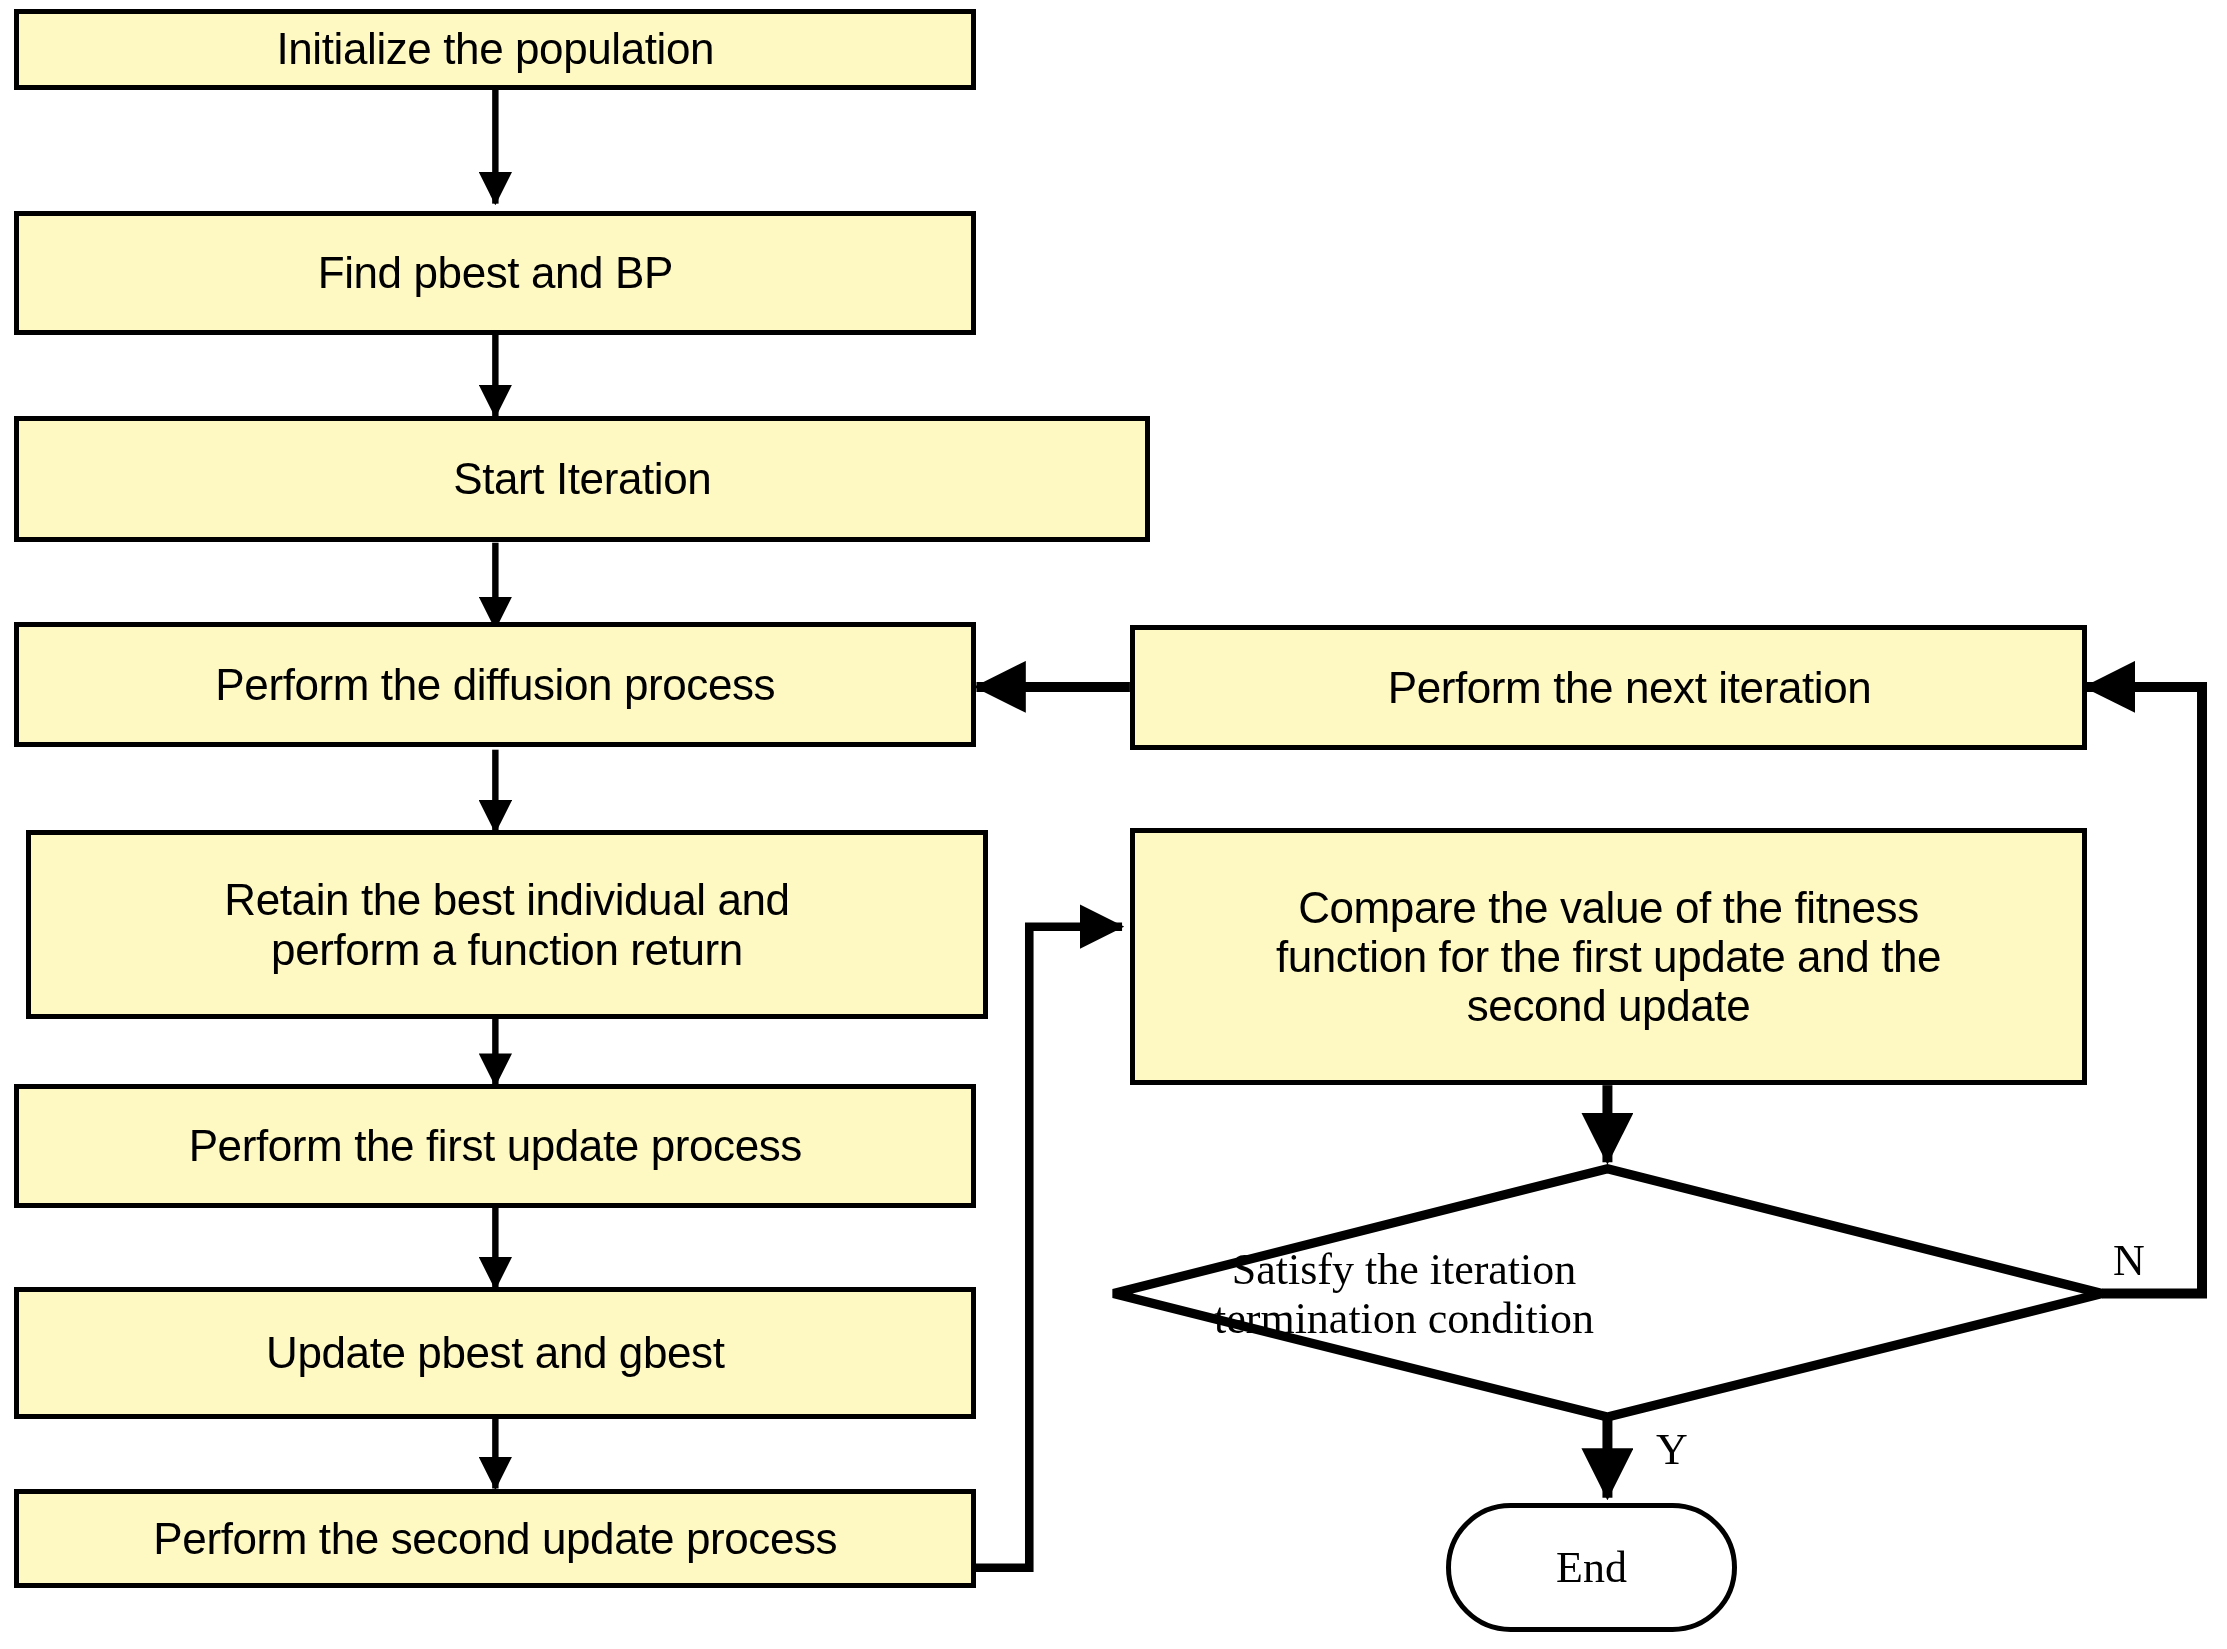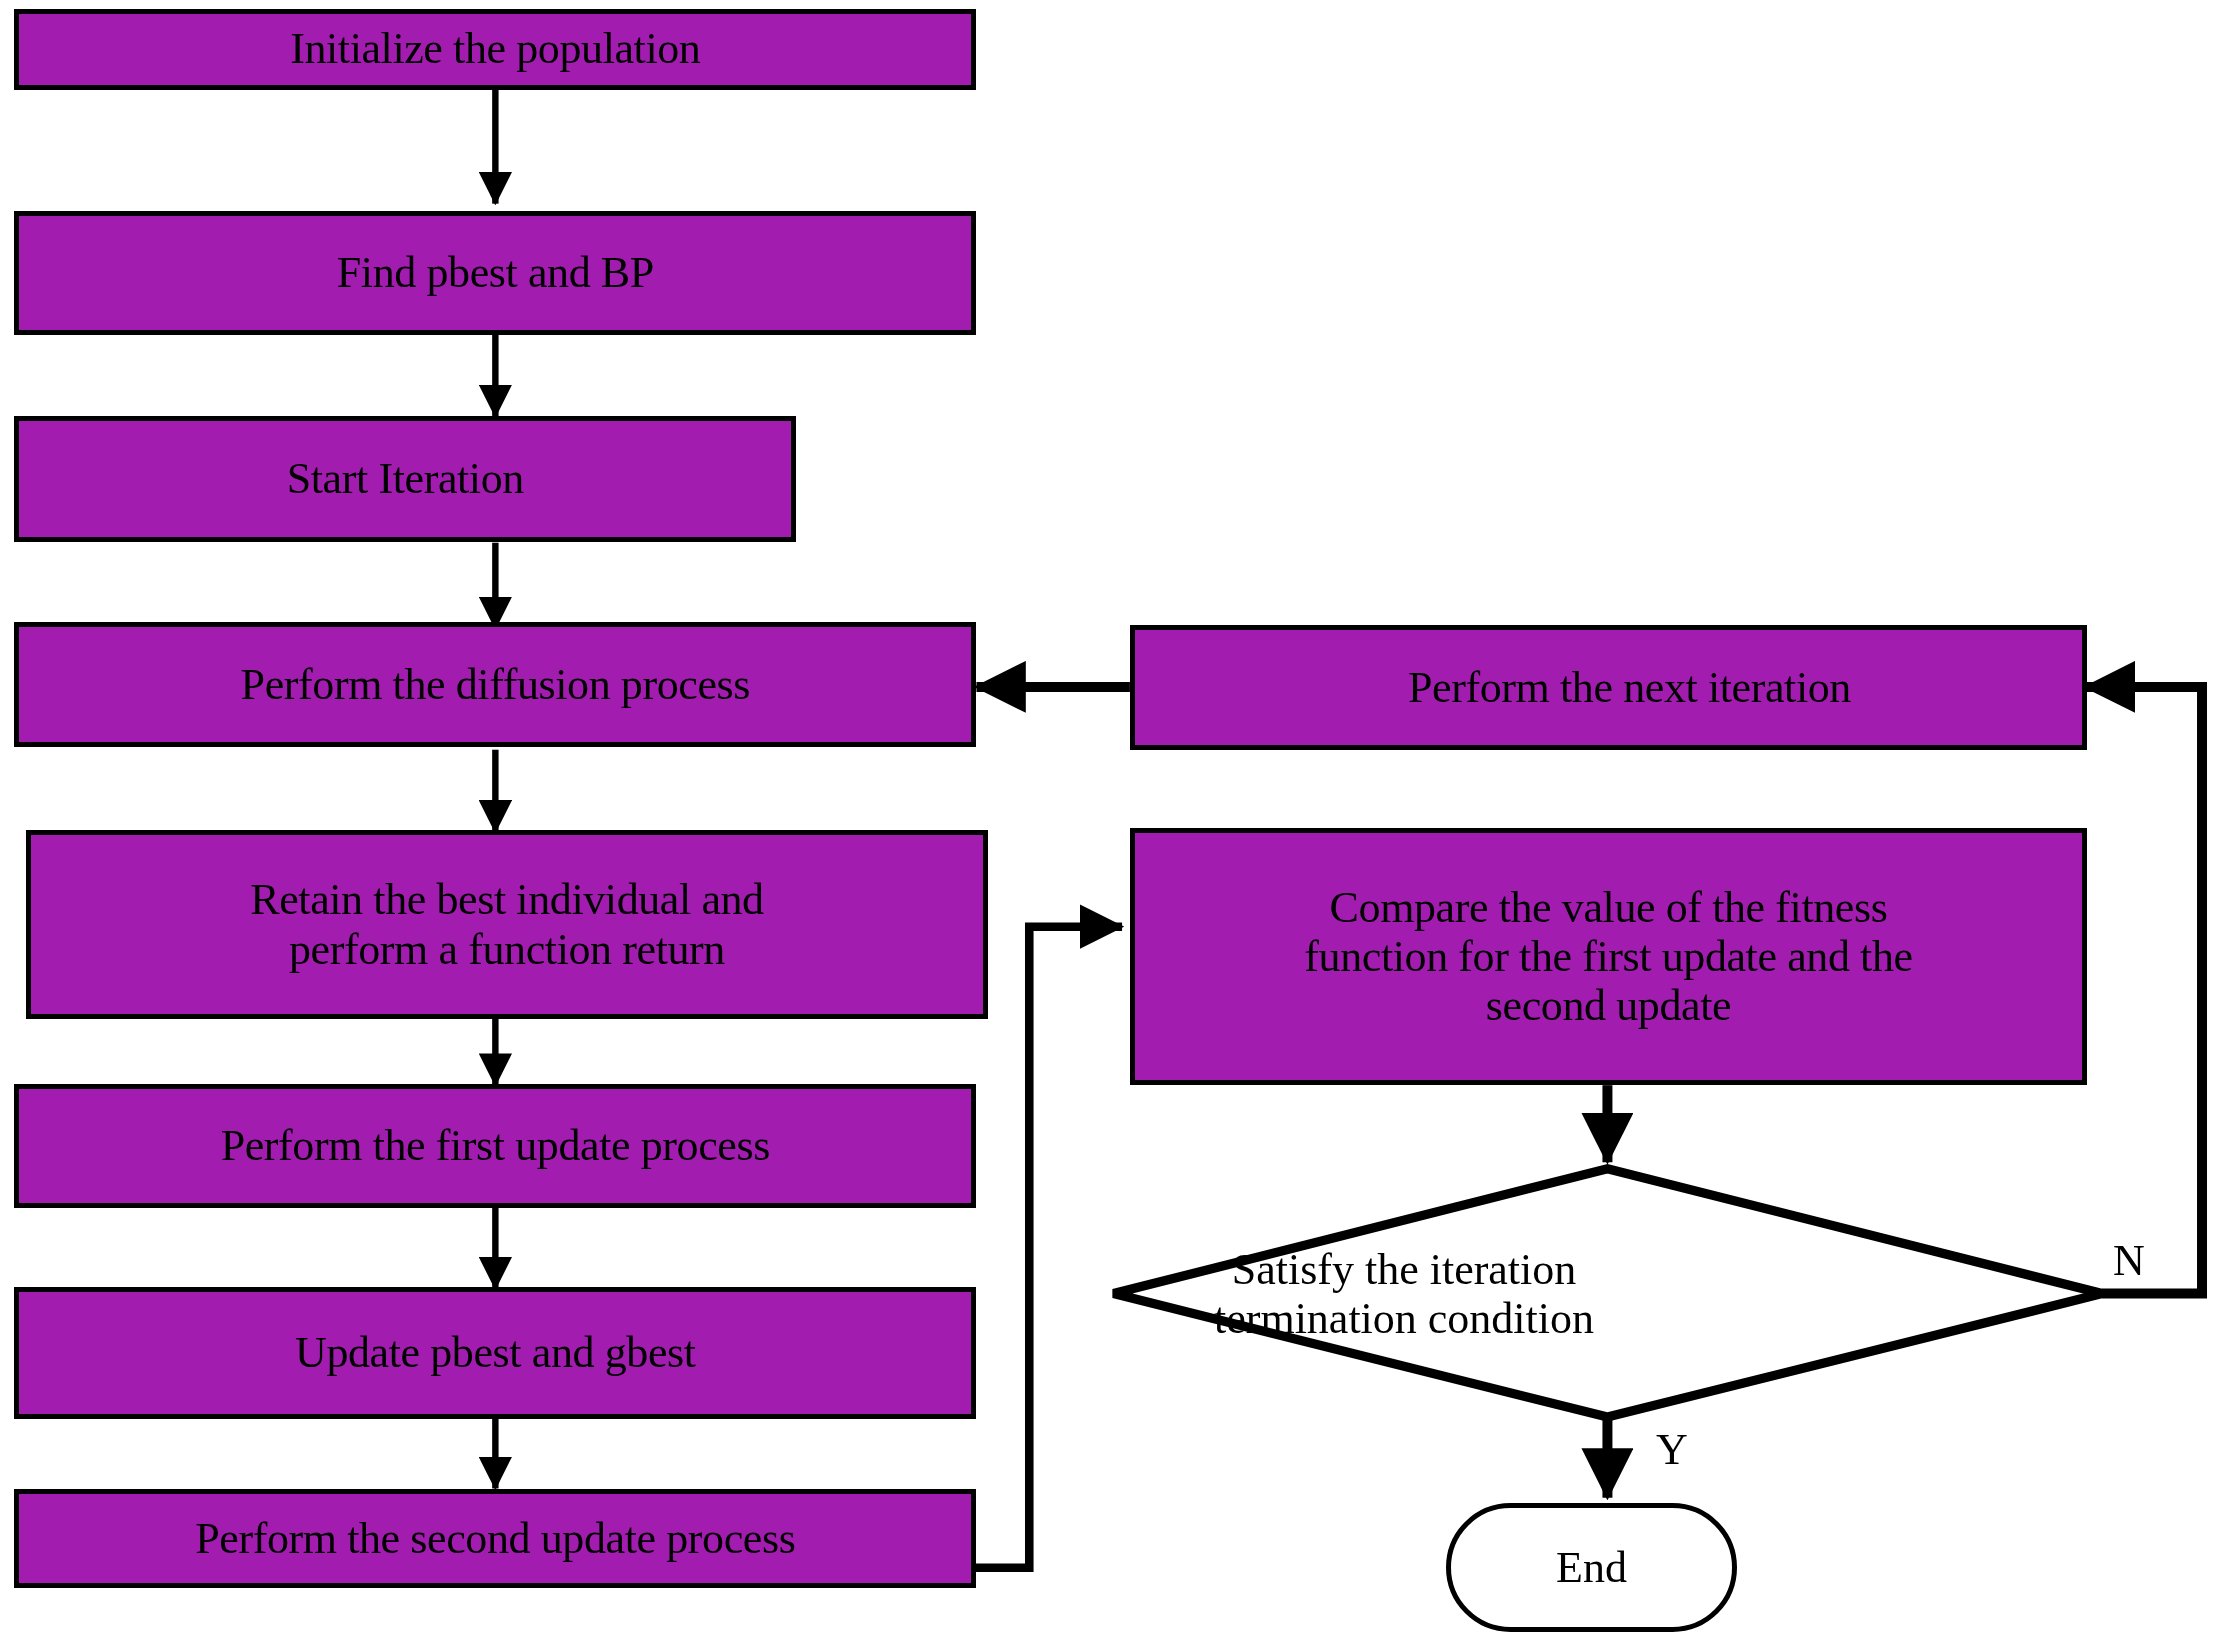--- a/index.html
+++ b/index.html
@@ -19,27 +19,27 @@
     position: absolute;
     left: 0;
     top: 0;
     width: 2227px;
     height: 1650px;
   }
   .node-box {
     position: absolute;
     box-sizing: border-box;
     border: 5px solid #000000;
-    background: #a21caf;
+    background: #fef9c3;
     display: flex;
     align-items: center;
     justify-content: center;
     text-align: center;
     color: #000000;
-    font-family: Liberation Serif, serif;
+    font-family: Liberation Sans, sans-serif;
     font-size: 44px;
     line-height: 1.12;
     letter-spacing: -0.4px;
     white-space: pre-line;
   }
   .node-diamond {
     position: absolute;
     display: flex;
     align-items: center;
     text-align: center;
@@ -104,21 +104,21 @@
   </svg>
 
   <div class="node-box" style="left:14.3px; top:8.6px; width:962px; height:81px;">
     <span>Initialize the population</span>
   </div>
 
   <div class="node-box" style="left:14.3px; top:211px; width:962px; height:124px;">
     <span>Find pbest and BP</span>
   </div>
 
-  <div class="node-box" style="left:14.3px; top:416px; width:782px; height:126px;">
+  <div class="node-box" style="left:14.3px; top:416px; width:1136px; height:126px;">
     <span>Start Iteration</span>
   </div>
 
   <div class="node-box" style="left:14.3px; top:622px; width:962px; height:125px;">
     <span>Perform the diffusion process</span>
   </div>
 
   <div class="node-box" style="left:26px; top:830px; width:962px; height:189px;">
     <span>Retain the best individual and
 perform a function return</span>

